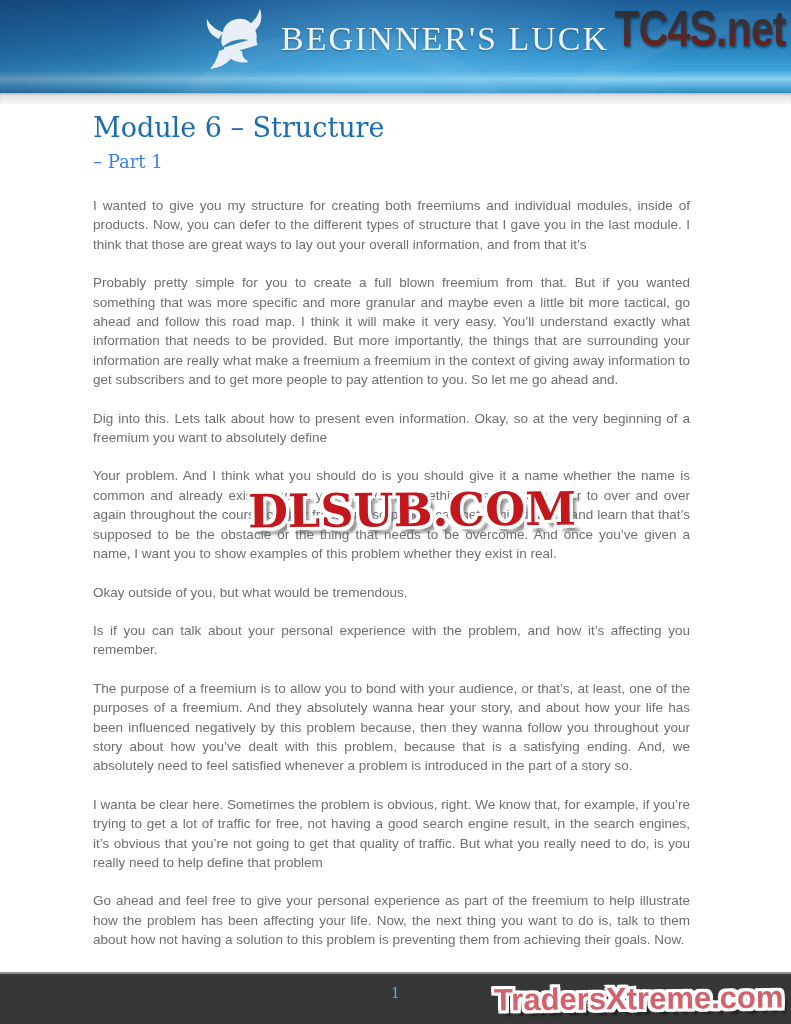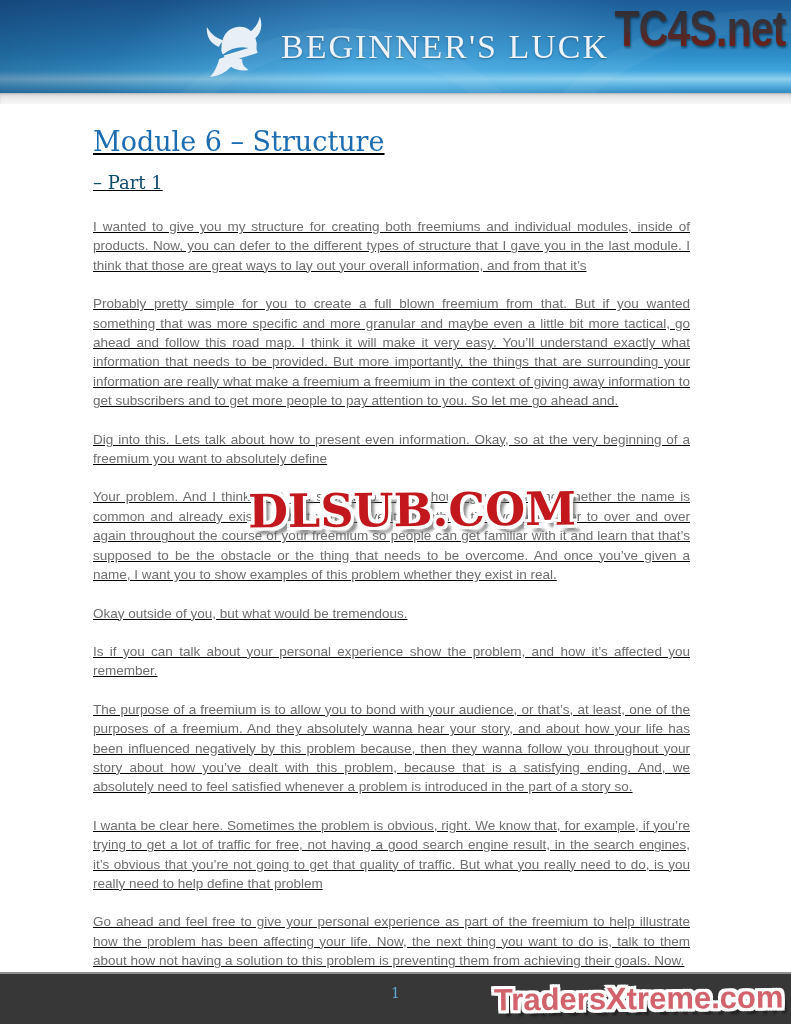--- a/index.html
+++ b/index.html
@@ -15,21 +15,21 @@
       linear-gradient(100deg, rgba(8,40,82,.38), rgba(8,40,82,0) 45%),
       linear-gradient(180deg, #1d5c97 0%, #2573ae 30%, #2e8ec9 60%, #3fa5dc 76%, #8fd0ef 85%, #57b0de 92%, #2f88c0 100%);
   }
   .banner::before, .banner::after {
     content:""; position:absolute; border-radius:50%;
     border:22px solid rgba(255,255,255,.045);
   }
   .banner::before { width:420px; height:420px; left:110px; top:28px; }
   .banner::after  { width:520px; height:520px; left:480px; top:10px; }
 
-  .logo-group { position:absolute; left:205px; top:14px; display:flex; align-items:flex-start; z-index:3; }
+  .logo-group { position:absolute; left:205px; top:6px; display:flex; align-items:flex-start; z-index:3; }
   .viking { width:64px; height:66px; transform:rotate(-6deg); }
   .viking path { fill:#e9eff6; }
   .brand-text {
     font-family:"Liberation Serif", serif; font-size:34px; letter-spacing:2px;
     color:#edf3f9; margin:14px 0 0 12px; white-space:nowrap;
     text-shadow:0 1px 2px rgba(0,30,60,.4);
   }
   .tc4s {
     position:absolute; right:5px; top:0px; z-index:4;
     font-family:"Liberation Sans", sans-serif; font-weight:bold; font-size:50px; letter-spacing:-1px;
@@ -39,27 +39,27 @@
     text-shadow:none; filter:drop-shadow(1px 2px 1px rgba(0,0,0,.45));
     white-space:nowrap;
   }
   .edge-strip {
     height:11px;
     background:linear-gradient(180deg,#cfcfcf 0%,#e9e9e9 40%,#f8f8f8 100%);
     box-shadow:0 1px 2px rgba(0,0,0,.12) inset;
   }
 
   
-  .content { position:absolute; left:93px; top:126px; width:605px;text-decoration:underline; }
+  .content { position:absolute; left:93px; top:112px; width:605px; }
   .title {
     font-family:"DejaVu Serif", serif; font-weight:400;
     font-size:27px; color:#1b6cb1; letter-spacing:0px;
   }
   .subtitle {
-    font-family:"DejaVu Serif", serif; font-size:18px; color:#0c4a6e; margin-top:15px;
+    font-family:"DejaVu Serif", serif; font-size:18px; color:#3b82f6; margin-top:8px;
   }
   .body-text { margin-top:24px; }
   .body-text p {
     font-family:"Liberation Sans", sans-serif;
     font-size:13.5px; line-height:19.4px; color:#6e6e6e;
     text-align:justify; margin:0 8px 19px 0;
   }
 
   
   .watermark {
@@ -115,21 +115,21 @@
 
   <div class="content">
     <h1 class="title">Module 6 – Structure</h1>
     <div class="subtitle">– Part 1</div>
     <div class="body-text">
         <p>I wanted to give you my structure for creating both freemiums and individual modules, inside of products. Now, you can defer to the different types of structure that I gave you in the last module. I think that those are great ways to lay out your overall information, and from that it’s</p>
         <p>Probably pretty simple for you to create a full blown freemium from that. But if you wanted something that was more specific and more granular and maybe even a little bit more tactical, go ahead and follow this road map. I think it will make it very easy. You’ll understand exactly what information that needs to be provided. But more importantly, the things that are surrounding your information are really what make a freemium a freemium in the context of giving away information to get subscribers and to get more people to pay attention to you. So let me go ahead and.</p>
         <p>Dig into this. Lets talk about how to present even information. Okay, so at the very beginning of a freemium you want to absolutely define</p>
         <p>Your problem. And I think what you should do is you should give it a name whether the name is common and already exists. I want you to give it something that you can refer to over and over again throughout the course of your freemium so people can get familiar with it and learn that that’s supposed to be the obstacle or the thing that needs to be overcome. And once you’ve given a name, I want you to show examples of this problem whether they exist in real.</p>
         <p>Okay outside of you, but what would be tremendous.</p>
-        <p>Is if you can talk about your personal experience show the problem, and how it’s affected you remember.</p>
+        <p>Is if you can talk about your personal experience with the problem, and how it’s affecting you remember.</p>
         <p>The purpose of a freemium is to allow you to bond with your audience, or that’s, at least, one of the purposes of a freemium. And they absolutely wanna hear your story, and about how your life has been influenced negatively by this problem because, then they wanna follow you throughout your story about how you’ve dealt with this problem, because that is a satisfying ending. And, we absolutely need to feel satisfied whenever a problem is introduced in the part of a story so.</p>
         <p>I wanta be clear here. Sometimes the problem is obvious, right. We know that, for example, if you’re trying to get a lot of traffic for free, not having a good search engine result, in the search engines, it’s obvious that you’re not going to get that quality of traffic. But what you really need to do, is you really need to help define that problem</p>
         <p>Go ahead and feel free to give your personal experience as part of the freemium to help illustrate how the problem has been affecting your life. Now, the next thing you want to do is, talk to them about how not having a solution to this problem is preventing them from achieving their goals. Now.</p>
       </div>
   </div>
 
   <div class="watermark">DLSUB.COM</div>
 
   <div class="footer">
     <div class="page-number">1</div>

